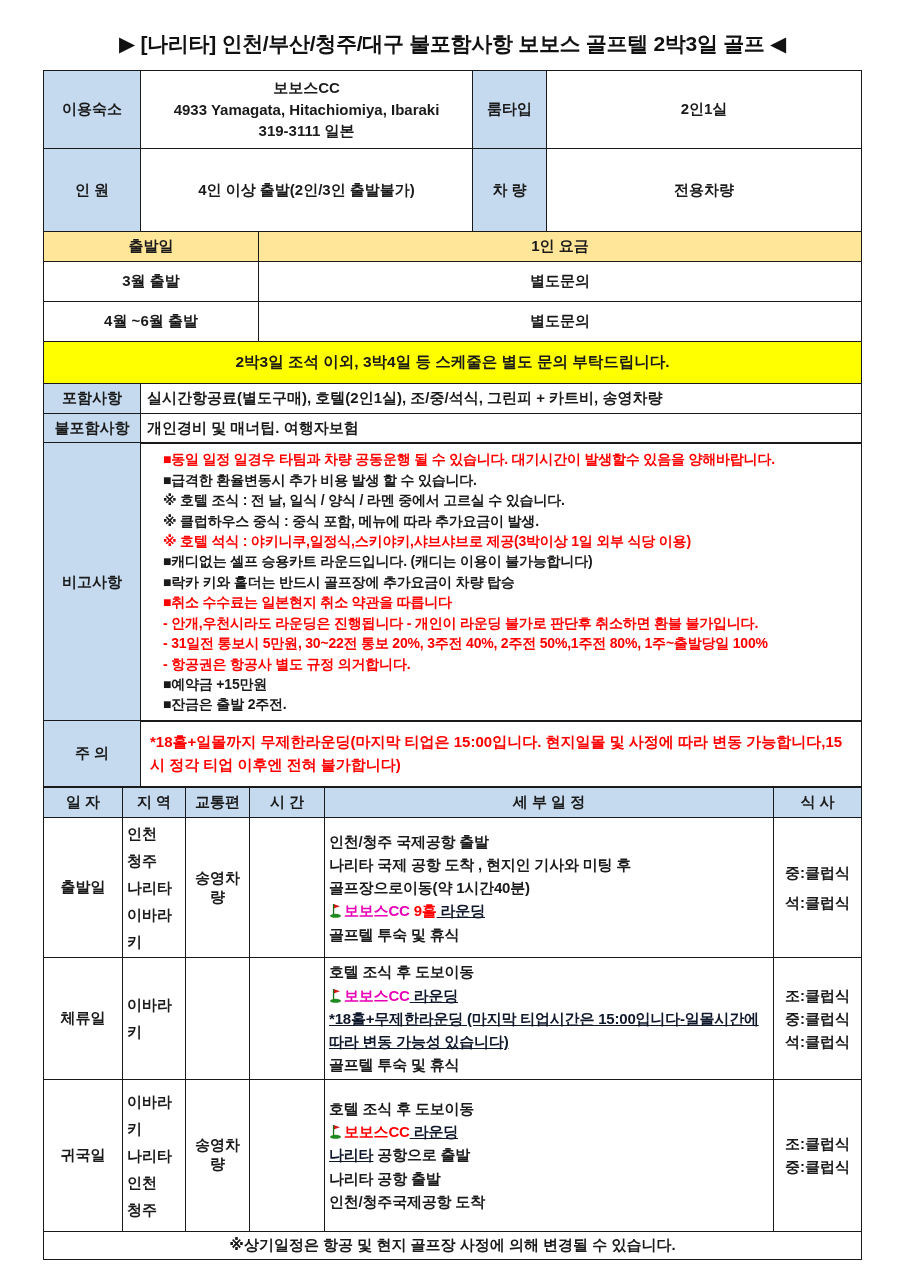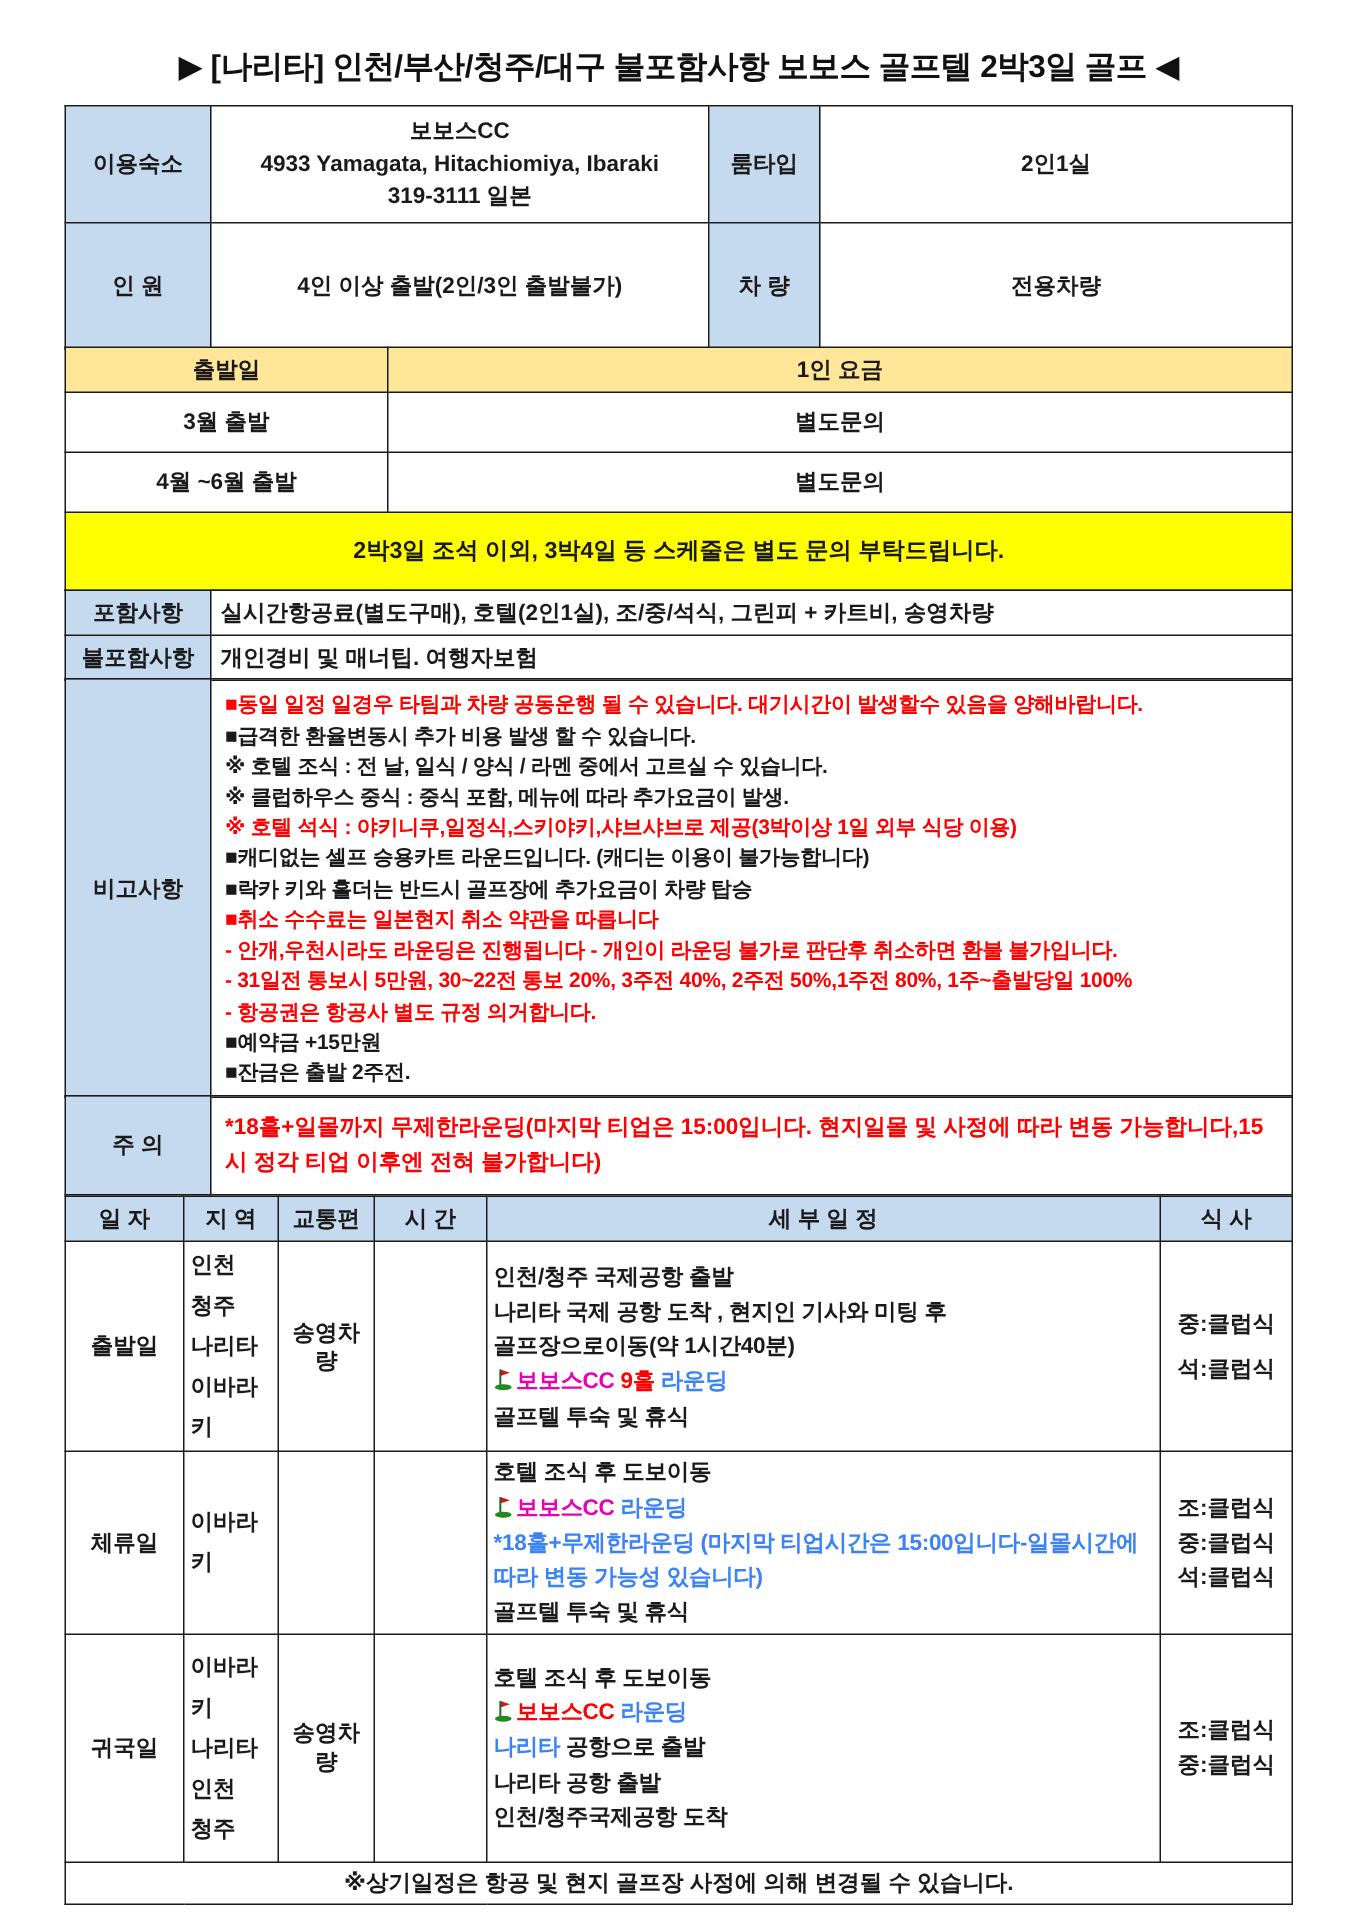--- a/index.html
+++ b/index.html
@@ -7,32 +7,32 @@
     width:905px;height:1280px;background:#ffffff;box-sizing:border-box;
     font-family:"Liberation Sans","DejaVu Sans",sans-serif;font-weight:bold;color:#1a1a1a;
     padding-top:30px;overflow:hidden;
   }
   .title{text-align:center;font-size:21px;color:#111;margin-bottom:12px;letter-spacing:-0.3px;}
   table{border-collapse:collapse;margin:0 auto;width:818px;table-layout:fixed;}
   .stack{margin-top:-1.6px;}
   td{border:1.6px solid #1a1a1a;font-size:15px;padding:2px 6px;vertical-align:middle;box-sizing:border-box;}
   .hdr{background:#c5daee;text-align:center;}
   .cream{background:#ffe699;text-align:center;}
-  .banner{background:#ffff00;text-align:center;font-size:15.5px;height:52px;}
+  .banner{background:#ffff00;text-align:center;font-size:15.5px;height:42px;}
   .center{text-align:center;}
   .addr div{line-height:1.45;}
   .h-info1{height:78px;} .h-info2{height:84px;}
   .h-phdr{height:30px;} .h-prow{height:40px;margin-top:20px;}
   .h-inc{height:30px;}
-  .remarks-cell{padding:6px 9px;}
+  .remarks-cell{padding:6px 22px;}
   .rline{font-size:14px;line-height:1.46;white-space:nowrap;overflow:hidden;letter-spacing:-0.2px;}
   .caution-cell{padding:0 9px;line-height:1.5;}
   .c-red{color:#ff0000;}
   .c-black{color:#1a1a1a;}
-  .c-blue{color:#3b82f6;}
+  .c-blue{color:#0f172a;text-decoration:underline;}
   .c-magenta{color:#e800b4;}
   .itin{margin-top:0;}
   .itin td{padding:2px 4px;}
   .h-ihdr{height:30px;}
   .details-cell{padding:4px 10px;}
   .dline{font-size:15px;line-height:1.55;letter-spacing:-0.2px;}
   .region div{line-height:1.8;}
   .meals div{line-height:1.55;text-align:center;}
   .meal-gap div{margin:7px 0;}
   .golf-icon{display:inline-block;width:14px;height:15px;vertical-align:-2px;margin-right:1px;}

